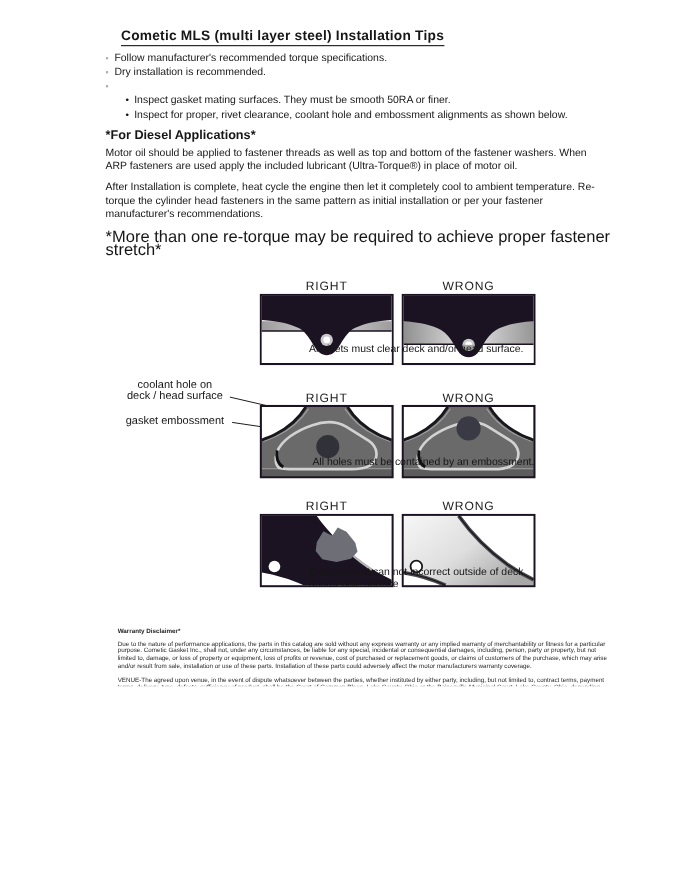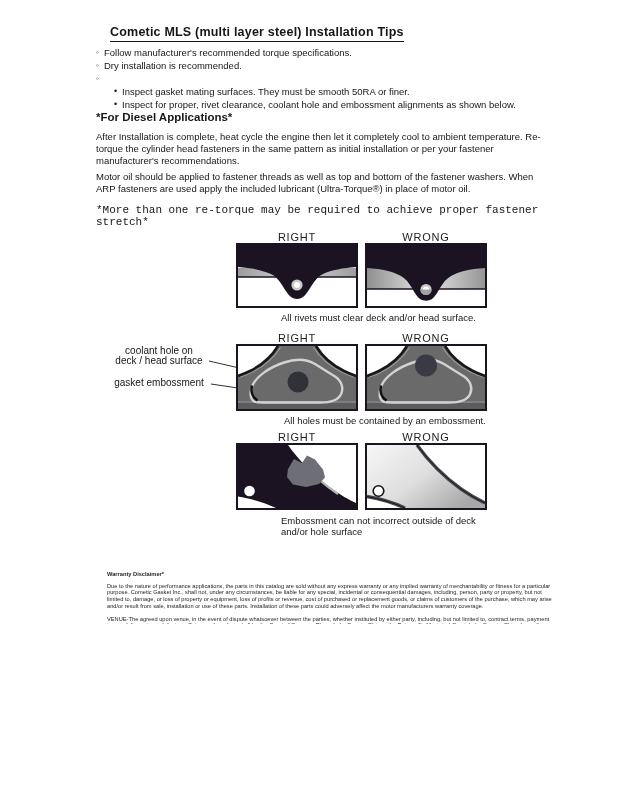--- a/index.html
+++ b/index.html
@@ -10,26 +10,26 @@
   
   .doc-title{
     position:absolute;left:110px;top:25px;font-size:12.5px;font-weight:bold;
     letter-spacing:.2px;border-bottom:1.6px solid #161616;padding-bottom:2px;white-space:nowrap;
   }
   .intro{position:absolute;left:96px;top:46px;width:462px;font-size:9.5px;line-height:13px;}
   .bullet-row{display:flex;}
   .bullet-row .marker{width:8px;flex:0 0 8px;font-size:8px;line-height:13px;}
   .bullet-row.sub{padding-left:18px;}
   .bullet-row.sub .marker{font-size:9px;}
-  .section-head{margin-top:0;font-size:11.5px;font-weight:bold;}
+  .section-head{margin-top:6px;font-size:11.5px;font-weight:bold;}
   .para{margin-top:4px;font-size:9.5px;line-height:12px;width:458px;}
   .para.gap{margin-top:7px;}
-  .note-line{margin-top:9px;font-size:11px;line-height:12px;font-family:Liberation Mono, monospace;}
-  
-  .fig{position:absolute;width:122px;}
+  .note-line{margin-top:9px;font-size:15px;line-height:12px;}
+  
+  .fig{position:absolute;width:122px;margin-top:24px;}
   .fig .rw-label{
     text-align:center;font-size:11px;line-height:12px;letter-spacing:.8px;
     color:#1d1d1d;margin-bottom:0;
   }
   .fig svg{display:block;}
   .fig-caption{position:absolute;font-size:9.5px;line-height:11px;color:#161616;margin-left:44px;}
   .callout{
     position:absolute;left:109px;width:100px;text-align:center;
     font-size:10px;line-height:10px;color:#161616;
   }
@@ -64,22 +64,22 @@
     <div class="bullet-row sub">
       <span class="marker">•</span>
       <span>Inspect gasket mating surfaces.  They must be smooth 50RA or finer.</span>
     </div>
     <div class="bullet-row sub">
       <span class="marker">•</span>
       <span>Inspect for proper, rivet clearance, coolant hole and embossment alignments as shown below.</span>
     </div>
 
     <div class="section-head">*For Diesel Applications*</div>
+    <div class="para">Motor oil should be applied to fastener threads as well as top and bottom of the fastener washers. When ARP fasteners are used apply the included lubricant (Ultra-Torque®) in place of motor oil.</div>
     <div class="para gap">After Installation is complete, heat cycle the engine then let it completely cool to ambient temperature. Re-torque the cylinder head fasteners in the same pattern as initial installation or per your fastener manufacturer's recommendations.</div>
-    <div class="para">Motor oil should be applied to fastener threads as well as top and bottom of the fastener washers. When ARP fasteners are used apply the included lubricant (Ultra-Torque®) in place of motor oil.</div>
     <div class="note-line">*More than one re-torque may be required to achieve proper fastener stretch*</div>
   </div>
 
   <div class="fig" style="left:236px;top:231px;">
     <div class="rw-label">RIGHT</div>
     <svg width="122" height="65" viewBox="0 0 122 65">
       <defs>
         <linearGradient id="g1r" x1="0" y1="0" x2="1" y2="0">
           <stop offset="0" stop-color="#9c9c9c"></stop>
             <stop offset="0.5" stop-color="#d7d7d7"></stop>

